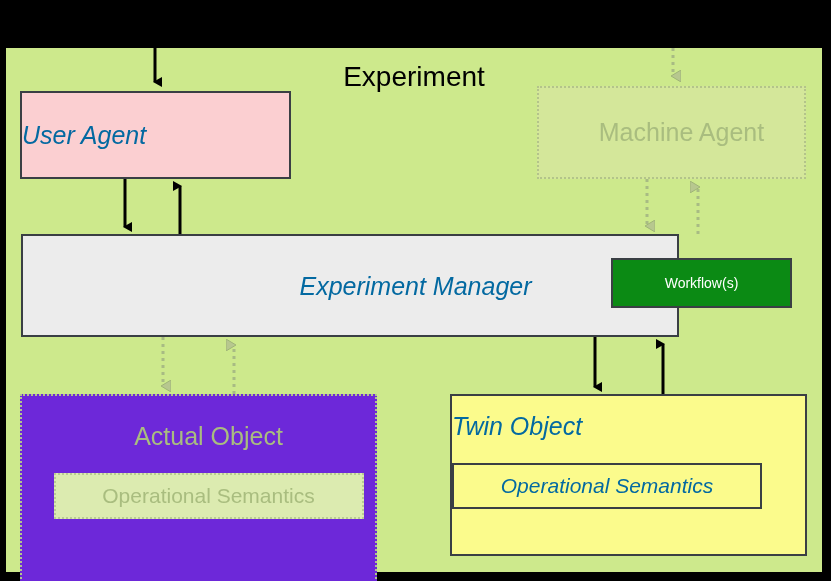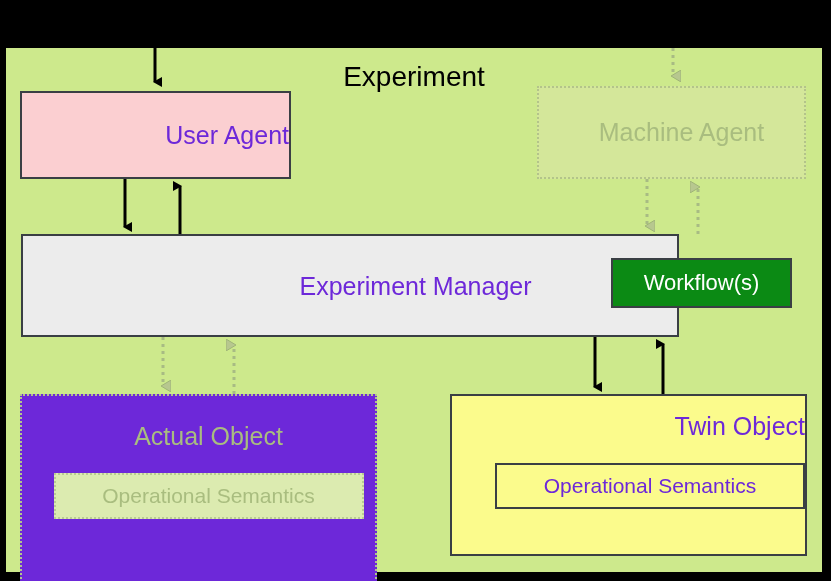--- a/index.html
+++ b/index.html
@@ -11,36 +11,36 @@
   
   .panel{position:absolute;left:6px;top:48px;width:816px;height:524px;
          background:#cde98c;box-sizing:border-box;}
 
   .title{position:absolute;left:324px;top:62px;width:180px;
          font-size:28px;color:#000;text-align:center;line-height:1.1;
          white-space:nowrap;}
 
   
   .box{position:absolute;box-sizing:border-box;border:2px solid #3a3f44;
-       display:flex;flex-direction:column;align-items:flex-end;
-       justify-content:center;text-align:center;color:#6d28d9;}
+       display:flex;flex-direction:column;align-items:flex-start;
+       justify-content:center;text-align:center;color:#0369a1;font-style:italic;}
 
   .user-agent{left:20px;top:91px;width:271px;height:88px;
               background:#fbcfd1;font-size:25px;}
 
   .manager{left:21px;top:234px;width:658px;height:103px;
            background:#ececec;padding-left:28px;}
   .manager .mgr-text{font-size:25px;line-height:1.22;
            position:absolute;left:0;top:50%;width:785px;
            transform:translateY(-50%);text-align:center;}
   .manager .mgr-text span{display:block;}
 
   .workflow{position:absolute;left:611px;top:258px;width:181px;height:50px;
             background:#0b8a14;border:2px solid #3a3f44;box-sizing:border-box;
-            color:#ffffff;font-size:22px;display:flex;align-items:center;
+            color:#ffffff;font-size:14px;display:flex;align-items:center;
             justify-content:center;}
 
   .twin{left:450px;top:394px;width:357px;height:162px;
         background:#fbfb8c;font-size:25px;justify-content:flex-start;
         padding-top:16px;}
   .twin-label{margin-bottom:22px;}
   .twin-ops{width:310px;height:46px;border:2px solid #3a3f44;
             box-sizing:border-box;background:#fbfb8c;font-size:21px;
             display:flex;align-items:center;justify-content:center;}
 

